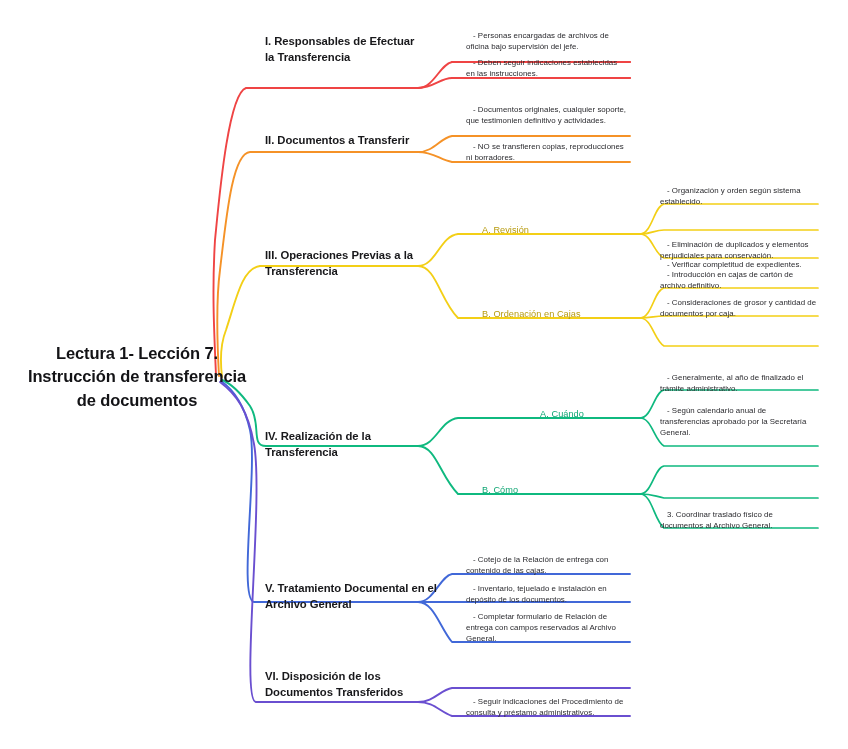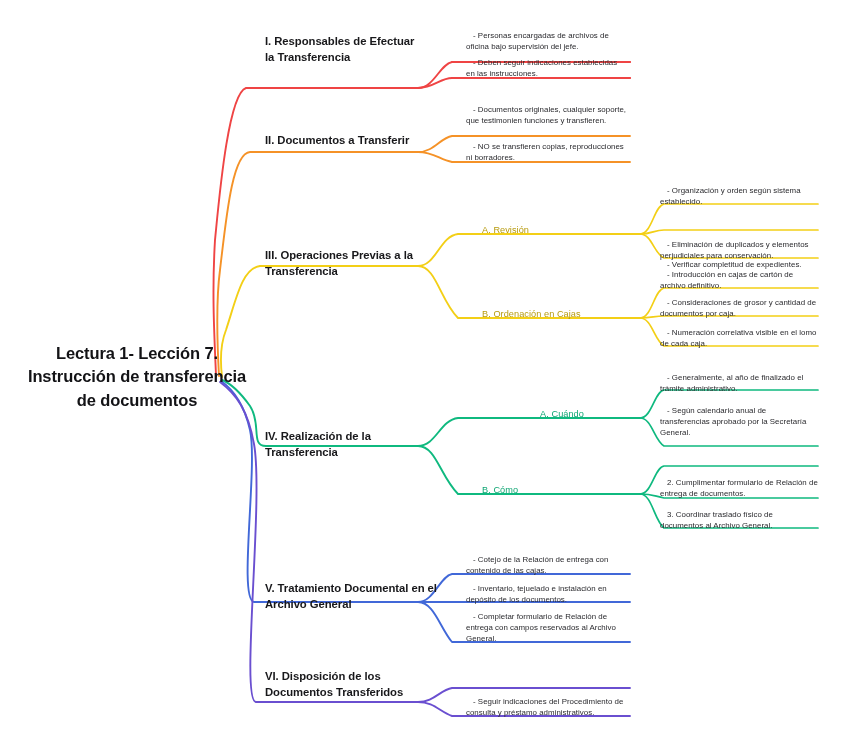--- a/index.html
+++ b/index.html
@@ -87,43 +87,41 @@
     <path stroke="#6a4fd0" stroke-width="1.9" d="M418,702 C434,702 440,712 452,716 L630,716"></path>
   </svg>
 
   <div class="node root" style="left:22px;top:342px;">Lectura 1- Lección 7. Instrucción de transferencia de documentos</div>
 
   <div class="node lvl1" style="left:265px;top:33px;width:160px;">I. Responsables de Efectuar la Transferencia</div>
   <div class="node leaf leaf-indent" style="left:466px;top:30px;width:162px;">- Personas encargadas de archivos de oficina bajo supervisión del jefe.</div>
   <div class="node leaf leaf-indent" style="left:466px;top:57px;width:162px;">- Deben seguir indicaciones establecidas en las instrucciones.</div>
 
   <div class="node lvl1" style="left:265px;top:132px;width:175px;">II. Documentos a Transferir</div>
-  <div class="node leaf leaf-indent" style="left:466px;top:104px;width:162px;">- Documentos originales, cualquier soporte, que testimonien funciones y transfieren.</div>
+  <div class="node leaf leaf-indent" style="left:466px;top:104px;width:162px;">- Documentos originales, cualquier soporte, que testimonien definitivo y actividades.</div>
   <div class="node leaf leaf-indent" style="left:466px;top:141px;width:162px;">- NO se transfieren copias, reproducciones ni borradores.</div>
 
   <div class="node lvl1" style="left:265px;top:247px;width:160px;">III. Operaciones Previas a la Transferencia</div>
 
   <div class="node lvl2" style="left:466px;top:224px;width:160px;color:#b79a0d;">A. Revisión</div>
   <div class="node leaf leaf-indent" style="left:660px;top:185px;width:158px;">- Organización y orden según sistema establecido.</div>
   <div class="node leaf leaf-indent" style="left:660px;top:218px;width:158px;margin-top:41px;">- Verificar completitud de expedientes.</div>
   <div class="node leaf leaf-indent" style="left:660px;top:239px;width:158px;">- Eliminación de duplicados y elementos perjudiciales para conservación.</div>
 
   <div class="node lvl2" style="left:466px;top:308px;width:160px;color:#b79a0d;">B. Ordenación en Cajas</div>
   <div class="node leaf leaf-indent" style="left:660px;top:269px;width:158px;">- Introducción en cajas de cartón de archivo definitivo.</div>
   <div class="node leaf leaf-indent" style="left:660px;top:297px;width:158px;">- Consideraciones de grosor y cantidad de documentos por caja.</div>
-  <div class="node leaf leaf-indent" style="left:660px;top:327px;width:158px;">- Numeración correlativa visible en el lomo de cada caja.</div>
 
   <div class="node lvl1" style="left:265px;top:428px;width:160px;">IV. Realización de la Transferencia</div>
 
   <div class="node lvl2" style="left:466px;top:408px;width:160px;color:#0fa673;text-align:center;">A. Cuándo</div>
   <div class="node leaf leaf-indent" style="left:660px;top:372px;width:158px;">- Generalmente, al año de finalizado el trámite administrativo.</div>
   <div class="node leaf leaf-indent" style="left:660px;top:405px;width:158px;">- Según calendario anual de transferencias aprobado por la Secretaría General.</div>
 
   <div class="node lvl2" style="left:466px;top:484px;width:160px;color:#0fa673;">B. Cómo</div>
-  <div class="node leaf leaf-indent" style="left:660px;top:477px;width:158px;">2. Cumplimentar formulario de Relación de entrega de documentos.</div>
   <div class="node leaf leaf-indent" style="left:660px;top:509px;width:158px;">3. Coordinar traslado físico de documentos al Archivo General.</div>
 
   <div class="node lvl1" style="left:265px;top:580px;width:175px;">V. Tratamiento Documental en el Archivo General</div>
   <div class="node leaf leaf-indent" style="left:466px;top:554px;width:162px;">- Cotejo de la Relación de entrega con contenido de las cajas.</div>
   <div class="node leaf leaf-indent" style="left:466px;top:583px;width:162px;">- Inventario, tejuelado e instalación en depósito de los documentos.</div>
   <div class="node leaf leaf-indent" style="left:466px;top:611px;width:162px;">- Completar formulario de Relación de entrega con campos reservados al Archivo General.</div>
 
   <div class="node lvl1" style="left:265px;top:668px;width:175px;">VI. Disposición de los Documentos Transferidos</div>
   <div class="node leaf leaf-indent" style="left:466px;top:696px;width:162px;">- Seguir indicaciones del Procedimiento de consulta y préstamo administrativos.</div>
 

